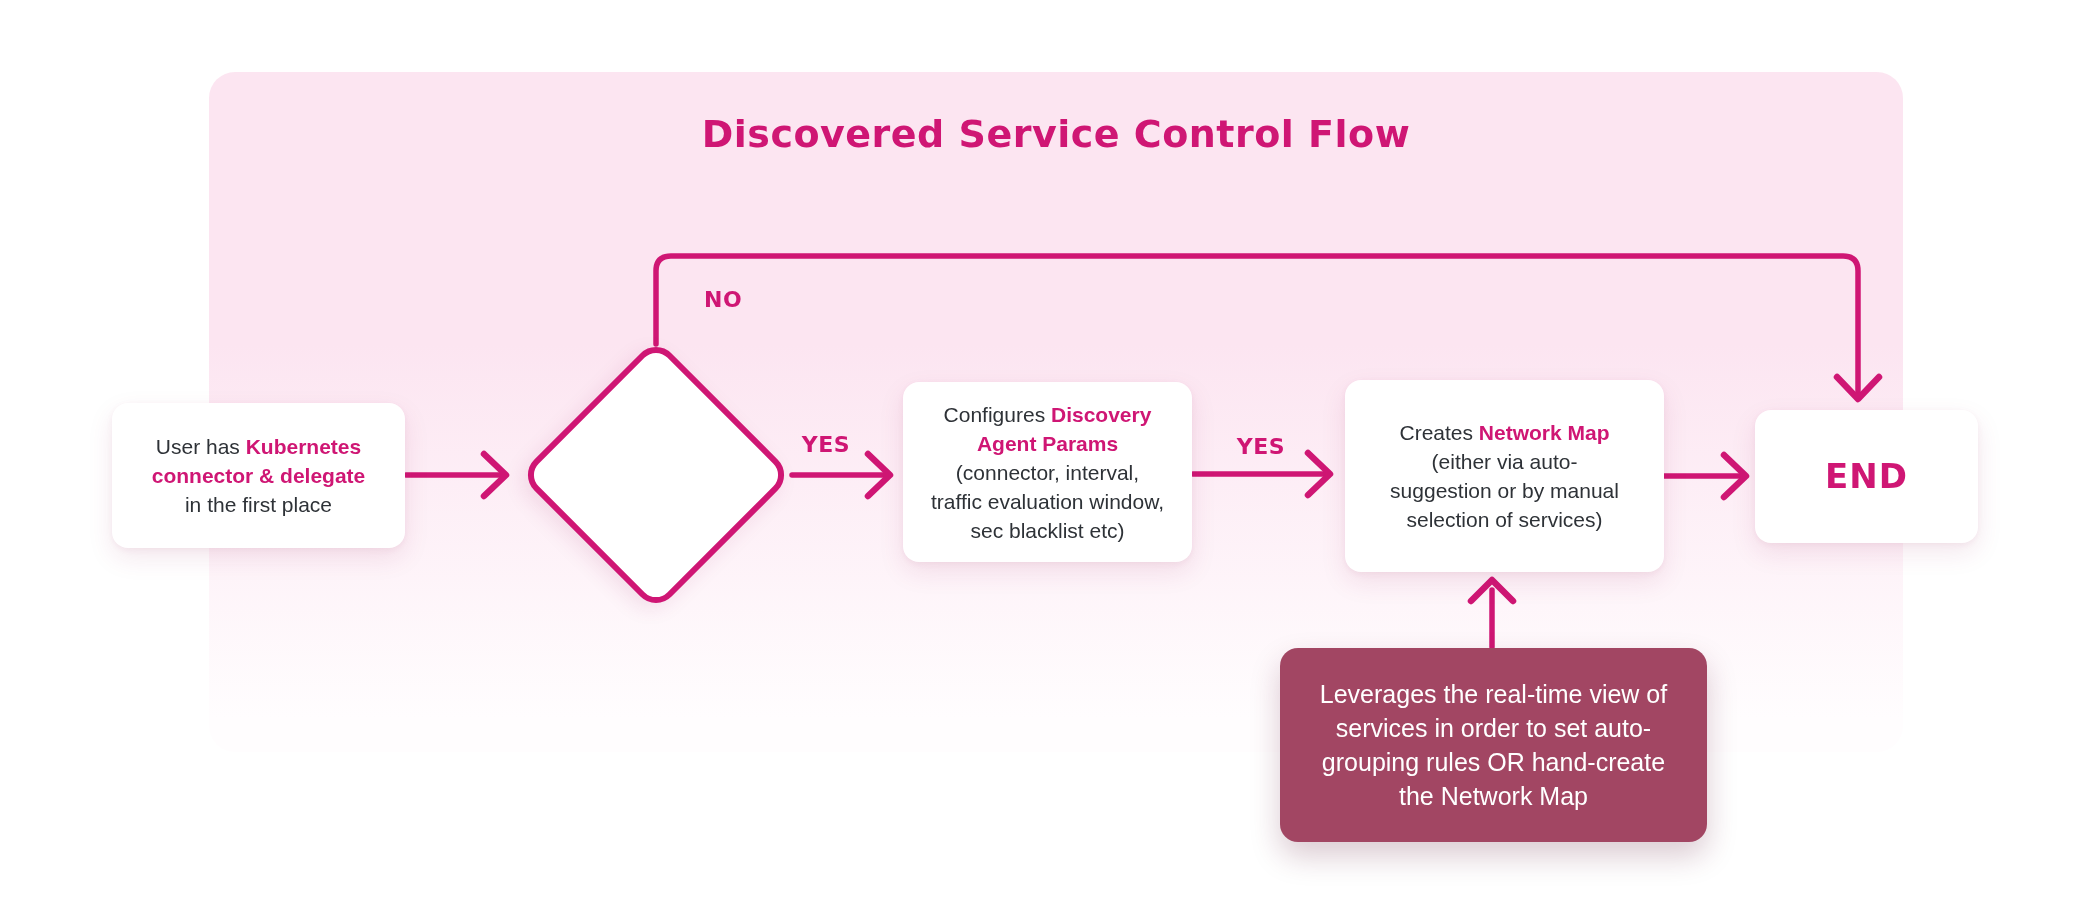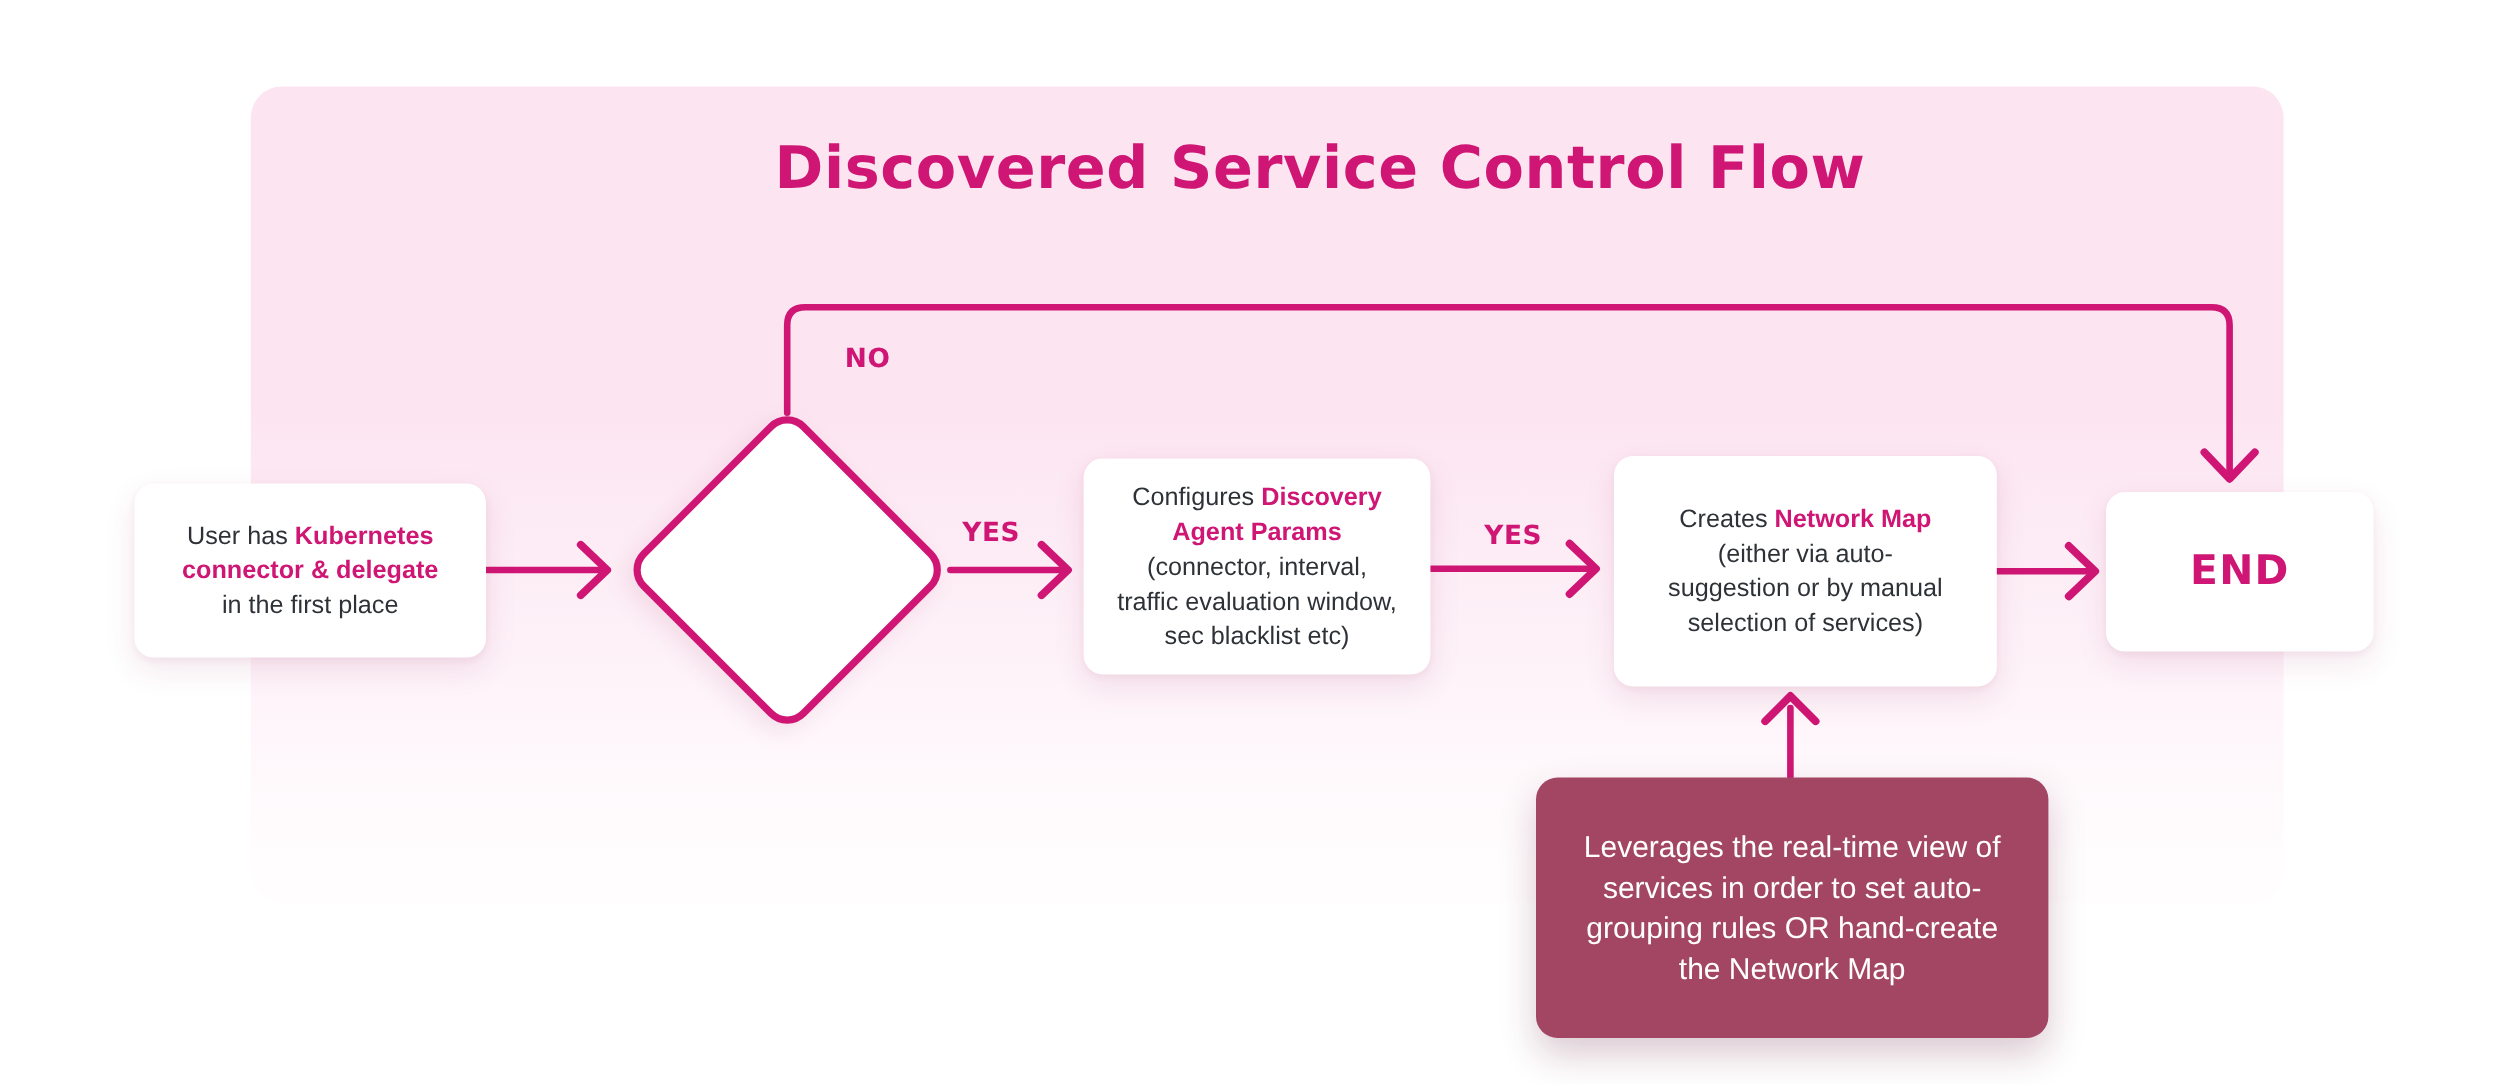--- a/index.html
+++ b/index.html
@@ -18,25 +18,24 @@
     width: 1694px; height: 680px;
     border-radius: 26px;
     background: linear-gradient(180deg, var(--panel_top) 0%, var(--panel_top) 40%, var(--panel_bottom) 95%);
   }
 
   .diagram-title {
     position: absolute;
     left: 1056px; top: 112px;
     transform: translateX(-50%);
     font-family: "DejaVu Sans", sans-serif;
-    font-size: 49px; font-weight: 700;
+    font-size: 38px; font-weight: 700;
     color: var(--accent);
     white-space: nowrap;
     letter-spacing: 0.5px;
-    margin-left: 44px;
   }
 
   svg.edges { position: absolute; inset: 0; z-index: 1; }
   .edge, .head {
     stroke: var(--accent);
     fill: none;
     stroke-linecap: round;
     stroke-linejoin: round;
   }
   .edge { stroke-width: 5.5px; }
@@ -81,21 +80,21 @@
     position: absolute; z-index: 3;
     left: 546px; top: 400px; width: 220px; height: 150px;
     display: flex; align-items: center; justify-content: center;
     text-align: center;
     color: var(--text_dark);
     font-size: 21px; line-height: 28px;
   }
 
   .note {
     position: absolute; z-index: 2;
-    left: 1280px; top: 648px; width: 427px; height: 217px;
+    left: 1280px; top: 648px; width: 427px; height: 194px;
     box-sizing: border-box;
     background: var(--note_bg);
     border-radius: 18px;
     box-shadow: 0 14px 30px rgba(90, 20, 50, 0.22);
     display: flex; align-items: center; justify-content: center;
     text-align: center;
     color: var(--note_text);
     font-size: 25px; line-height: 34px;
     white-space: pre-line;
   }

